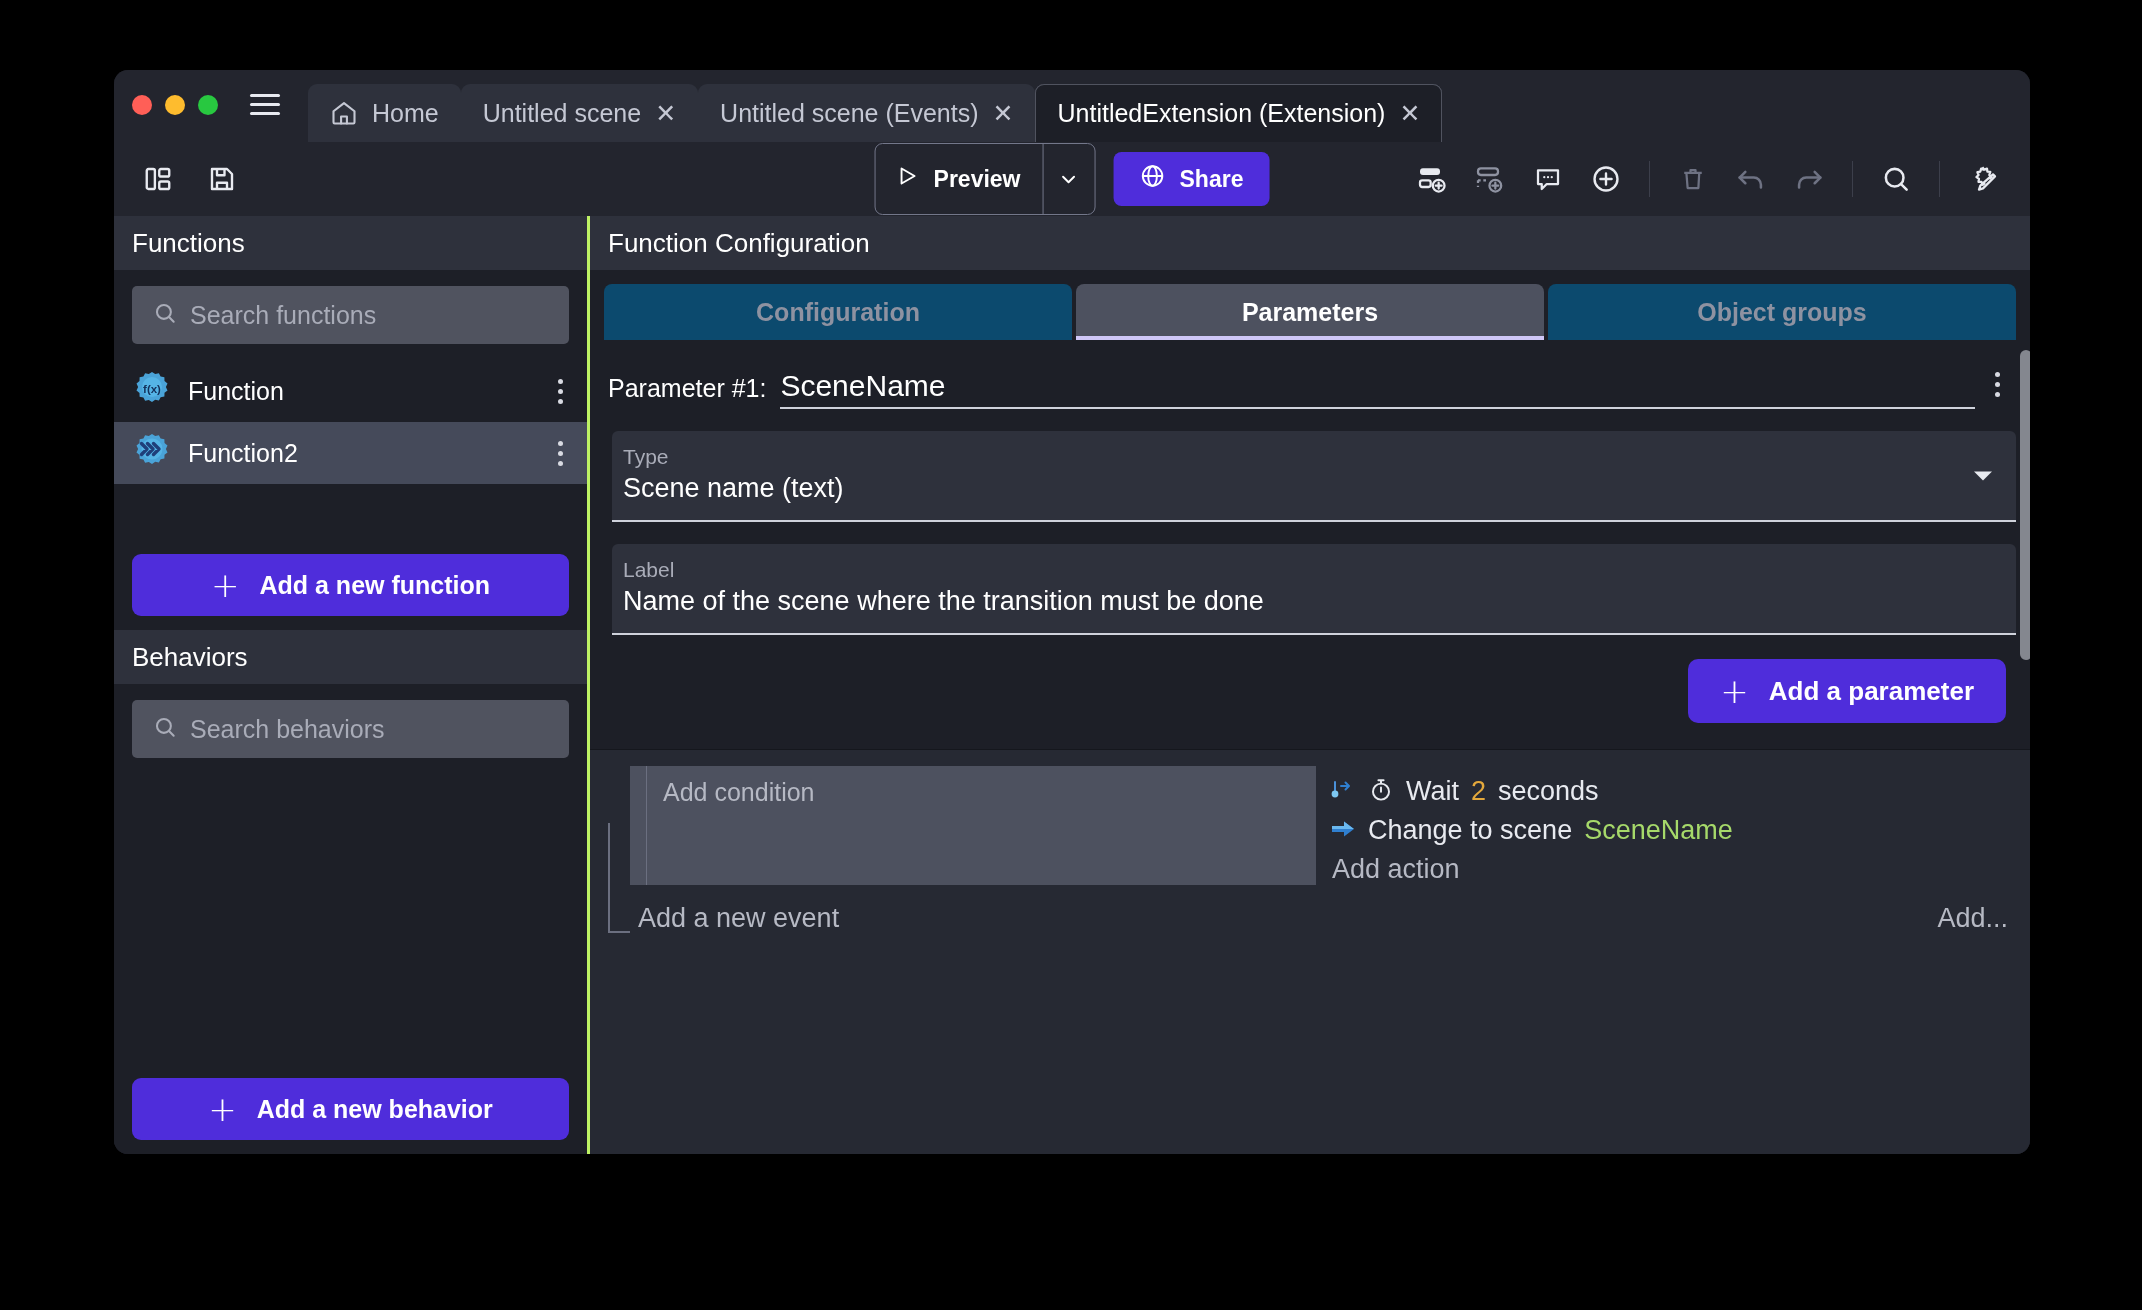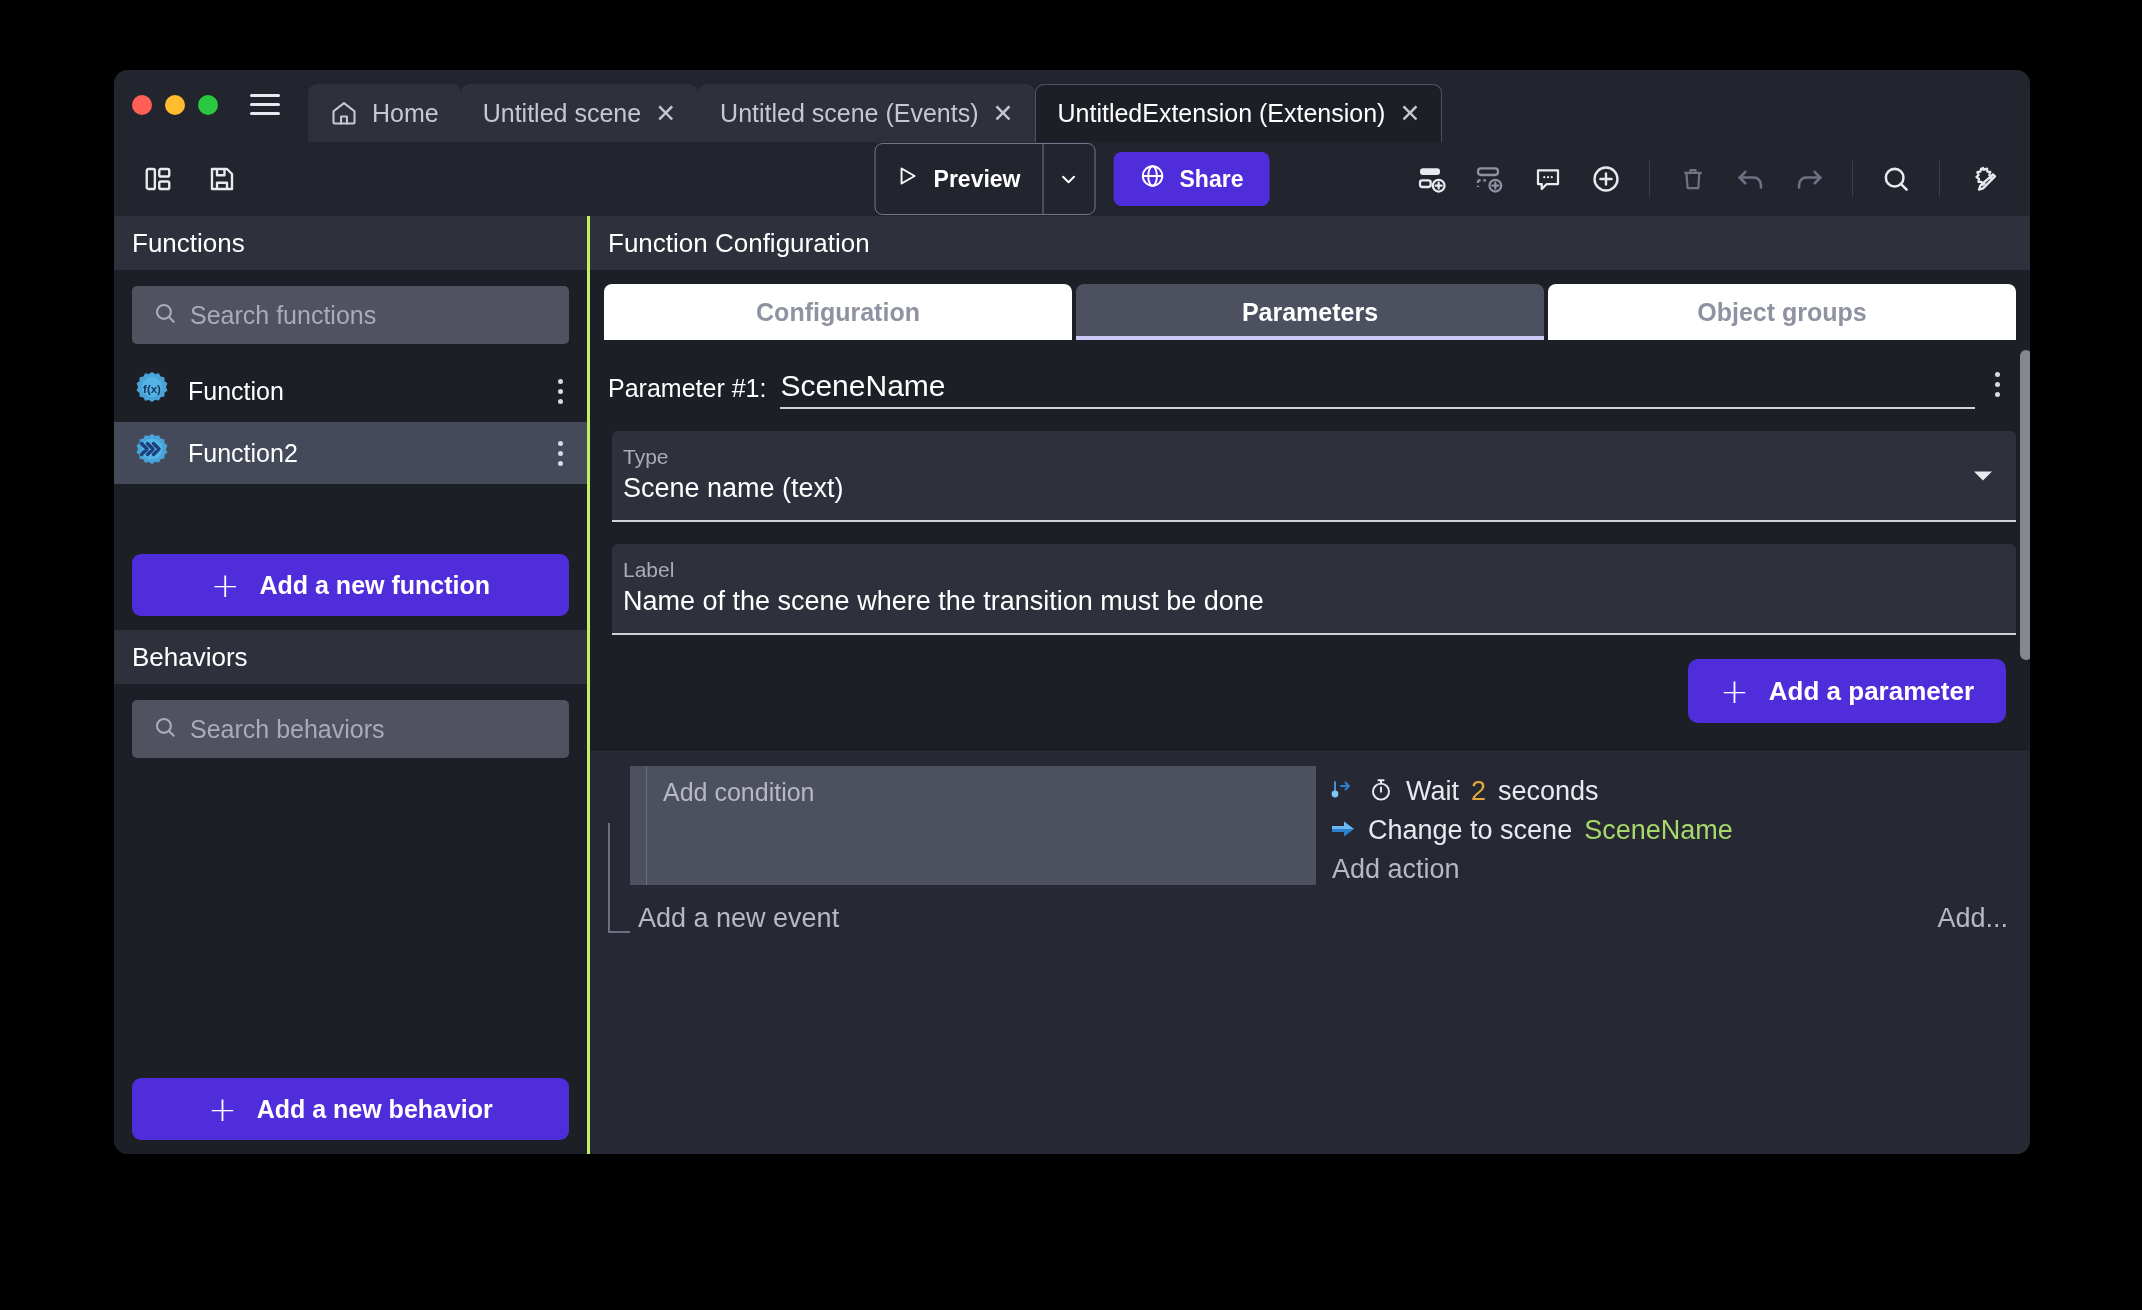--- a/index.html
+++ b/index.html
@@ -166,21 +166,21 @@
   #config-panel { flex: 0 0 auto; display: flex; flex-direction: column; }
 
   .tabs-row {
     display: flex; margin: 14px 14px 0 14px; gap: 4px;
     flex: 0 0 auto;
   }
   .seg-tab {
     flex: 1 1 0;
     height: 56px;
     display: flex; align-items: center; justify-content: center;
-    background: #ffffff; border-radius: 8px 8px 0 0;
+    background: #0c4a6e; border-radius: 8px 8px 0 0;
     color: #8e92a1; font-size: 25px; font-weight: bold;
     position: relative;
   }
   .seg-tab.active { background: #4d515f; color: #ffffff; }
   .seg-tab.active::after {
     content: ""; position: absolute; left: 0; right: 0; bottom: 0;
     height: 4px; background: #cfc7f7;
   }
 
   .param-area { position: relative; padding: 0 14px; }

